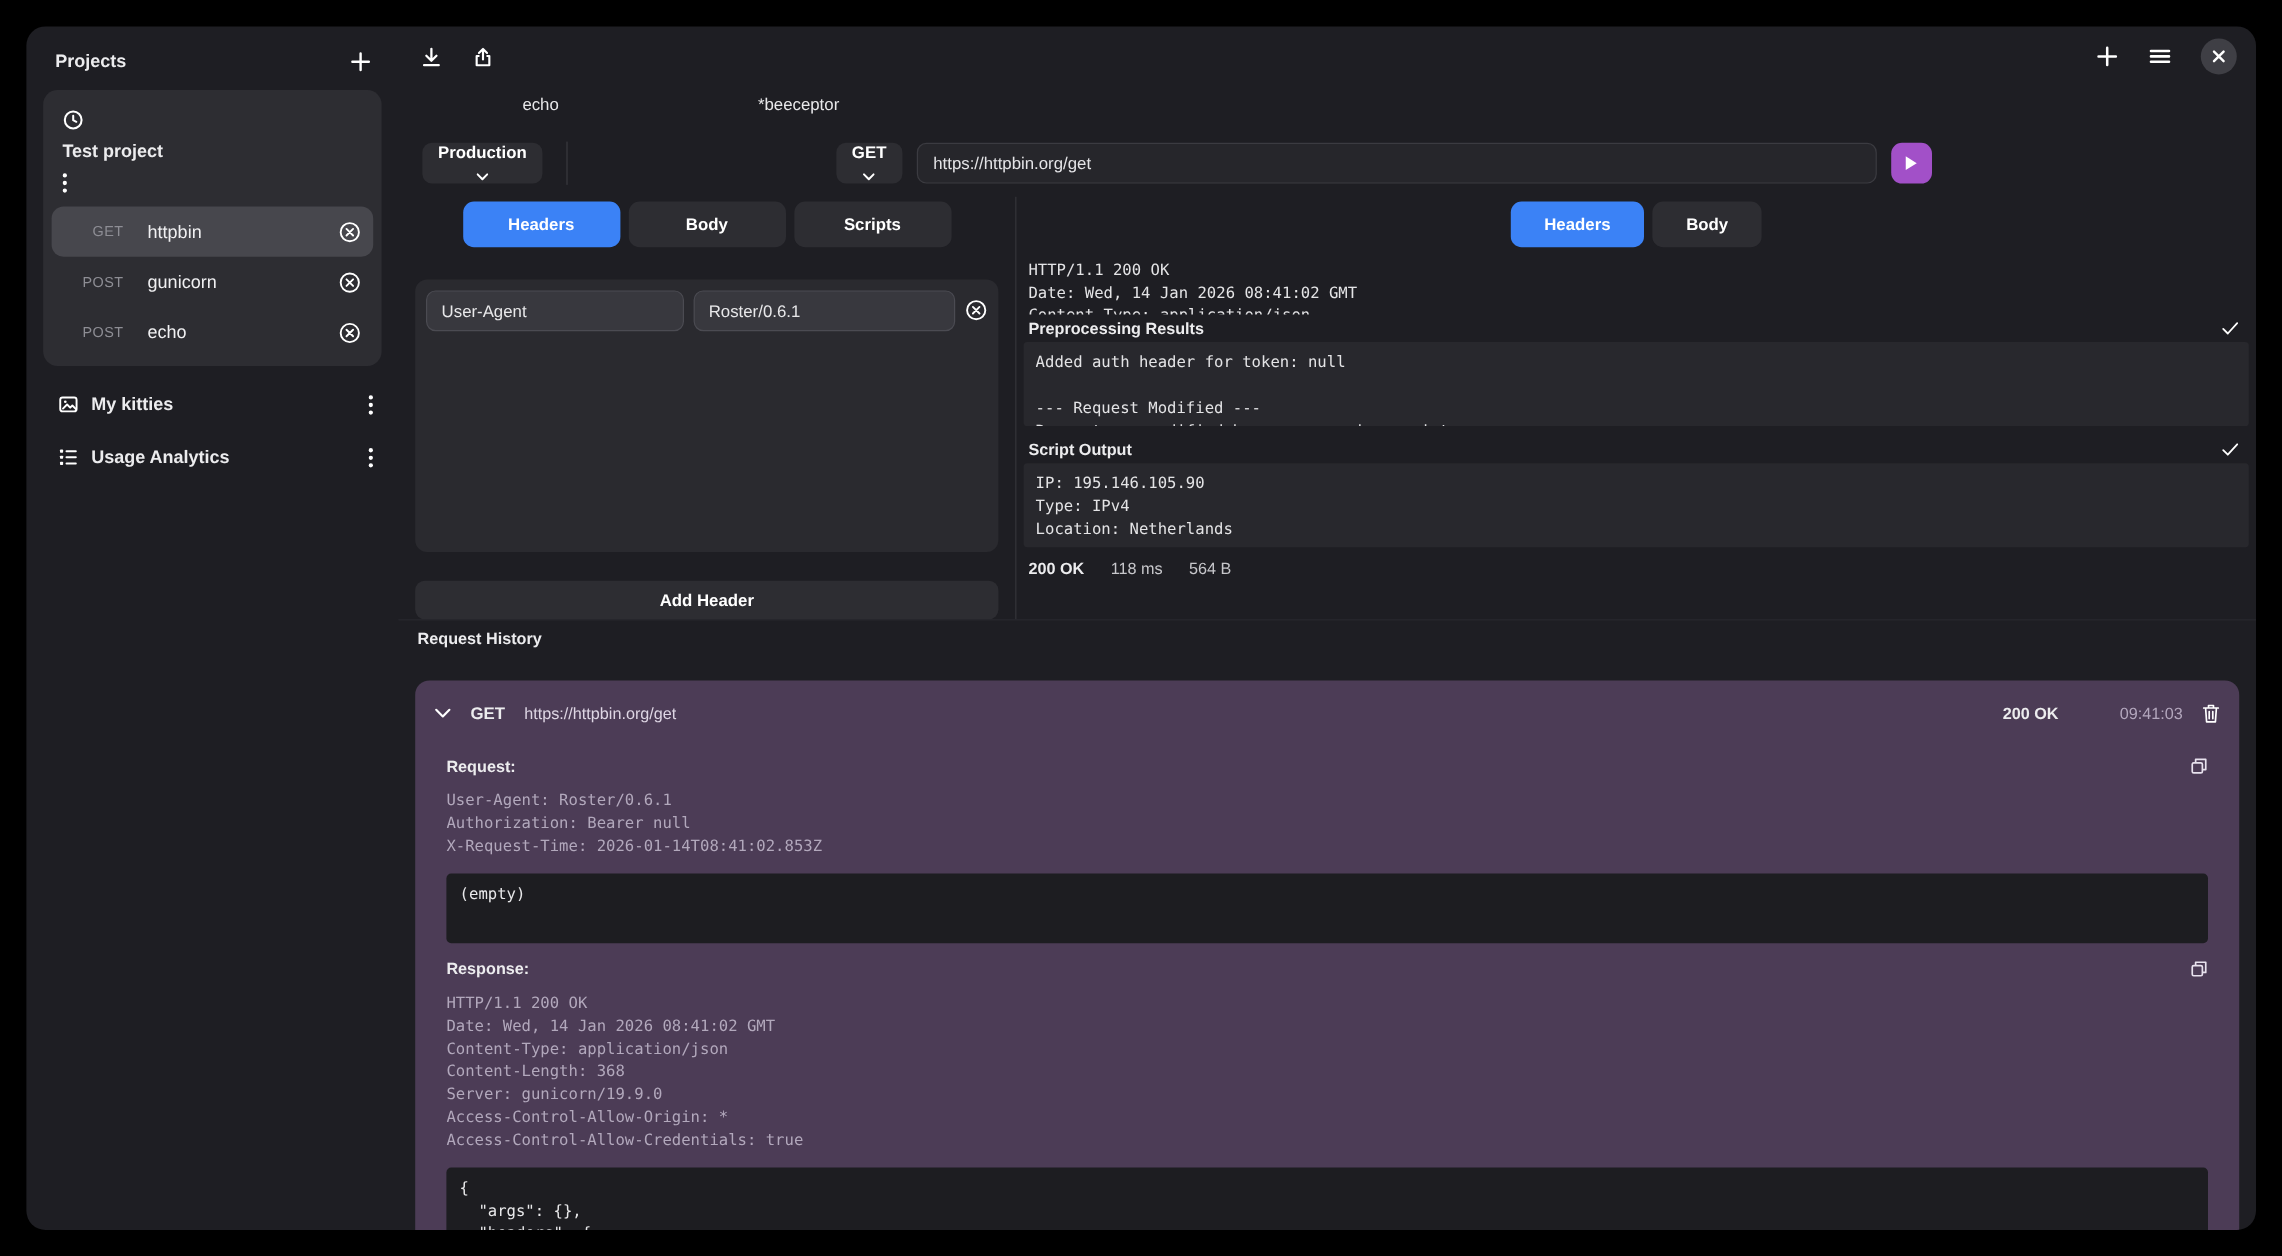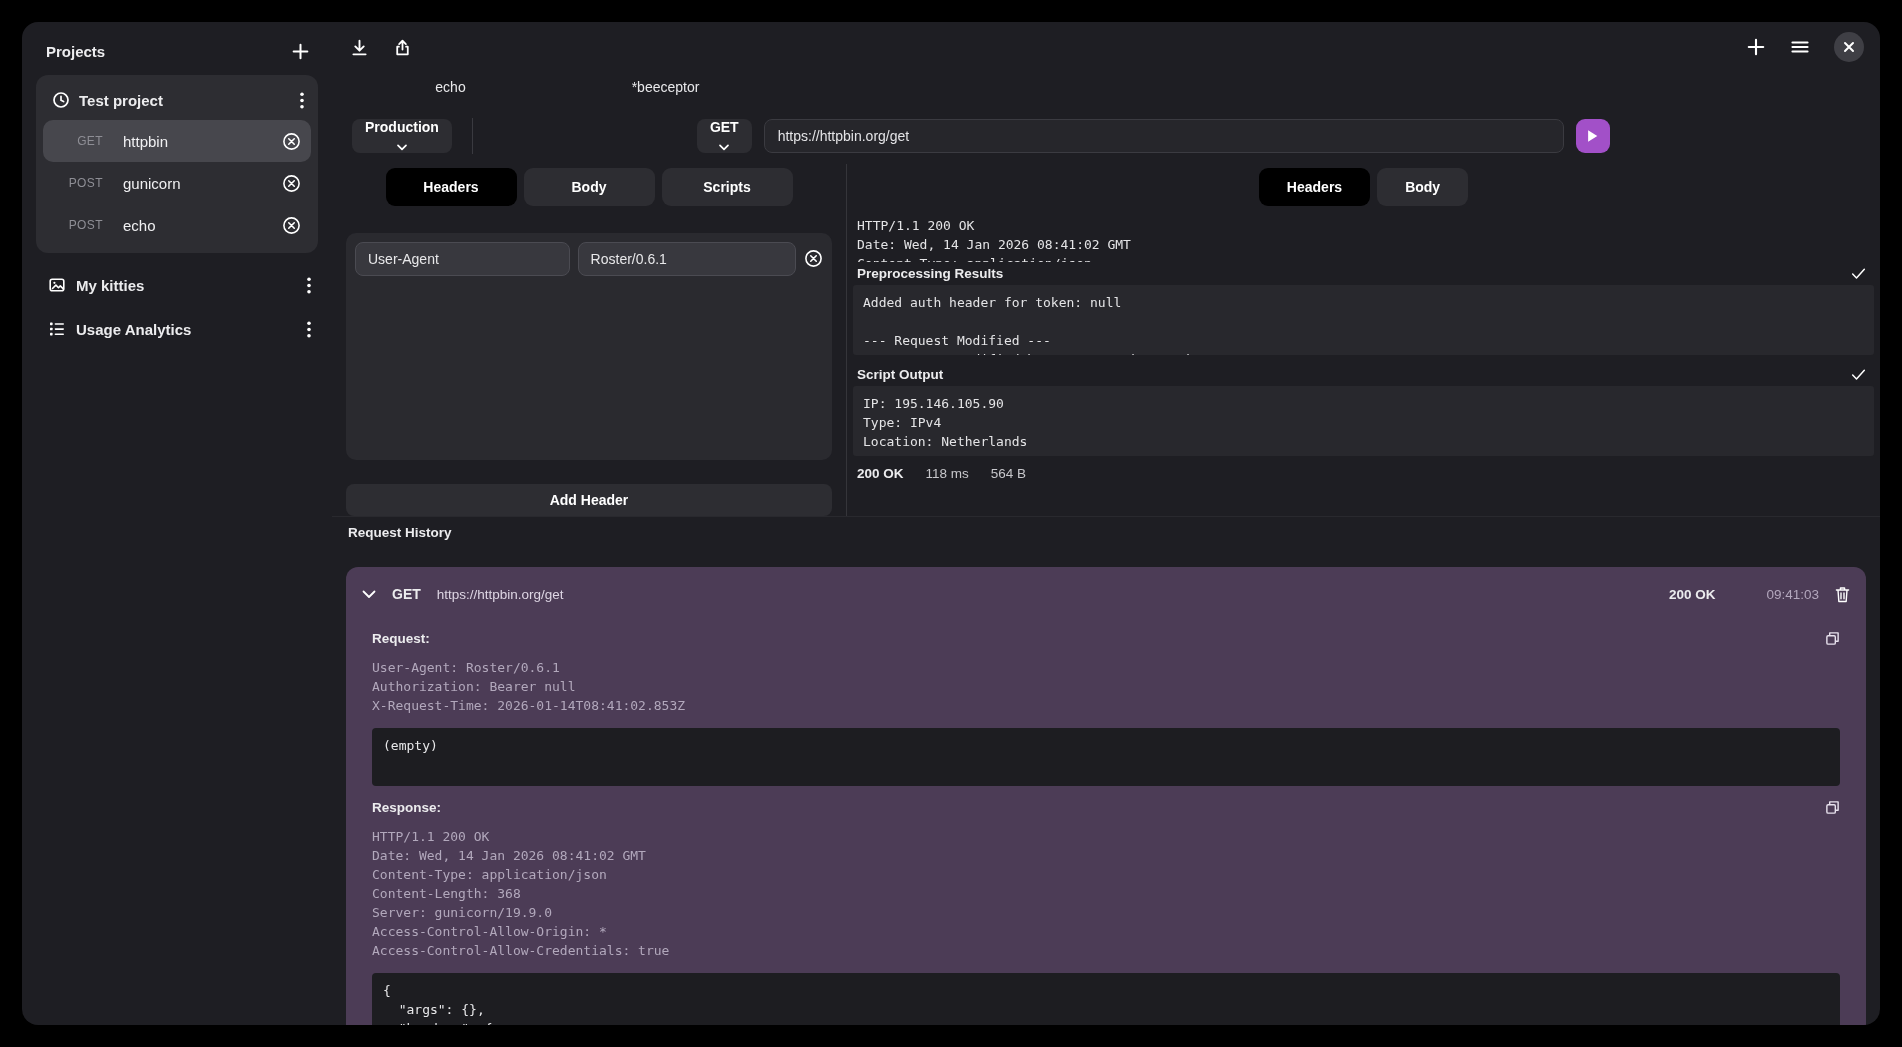--- a/index.html
+++ b/index.html
@@ -6,21 +6,21 @@
   html,body { width:1902px; height:1047px; background:#000; overflow:hidden; }
   body { font-family:"Liberation Sans", sans-serif; color:#ececee; position:relative; }
   .window { position:absolute; inset:22px; background:#1e1e23; border-radius:16px; overflow:hidden; display:flex; }
 
   
   .sidebar { width:310px; flex:0 0 310px; padding:14px 12px; }
   .sb-head { display:flex; align-items:center; justify-content:space-between; padding:6px 10px 14px 12px; }
   .sb-title { font-size:15px; font-weight:bold; }
   .icon-btn { display:inline-flex; align-items:center; justify-content:center; cursor:pointer; color:#fff; }
   .project-card { background:#2d2d32; border-radius:12px; padding:7px; margin:0 2px 10px; }
-  .project-header { display:flex; align-items:flex-end; gap:9px; padding:9px 7px 11px 9px; }
+  .project-header { display:flex; align-items:flex-start; gap:9px; padding:9px 7px 11px 9px;flex-direction:column; }
   .project-header .pname { flex:1; font-size:15px; font-weight:bold; }
   .proj-item { display:flex; align-items:center; height:42px; border-radius:10px; padding-right:10px; }
   .proj-item.selected { background:#47474d; }
   .pmethod { width:60px; text-align:right; font-size:12px; letter-spacing:.4px; color:#8e8e95; margin-right:20px; }
   .pitem-name { flex:1; font-size:15px; color:#f0f0f2; }
   .sb-row { display:flex; align-items:center; gap:10px; padding:13px 9px 13px 14px; }
   .sb-row .pname { flex:1; font-size:15px; font-weight:bold; }
 
   
   .main { flex:1; display:flex; flex-direction:column; min-width:0; }
@@ -38,21 +38,21 @@
   .rb-spacer { flex:0 0 200px; }
   .url-input { flex:0 0 800px; height:34px; background:#26262b; border:1px solid #3b3b41; border-radius:8px; color:#e4e4e7; font-size:14px; font-family:inherit; padding:0 13px; outline:none; }
   .play-btn { width:34px; height:34px; border-radius:9px; background:#a250c8; border:none; display:flex; align-items:center; justify-content:center; cursor:pointer; }
 
   .content-row { height:352px; display:flex; }
   .left-col { width:514px; flex:0 0 514px; display:flex; flex-direction:column; }
   .seg-row { height:46px; display:flex; align-items:center; justify-content:center; gap:7px; }
   .seg { background:#2d2d32; color:#fff; border:none; height:38px; border-radius:9px; font-size:14px; font-weight:bold; font-family:inherit; cursor:pointer; }
   .seg.w { width:131px; }
   .seg.p { padding:0 28px; }
-  .seg.active { background:#000000; }
+  .seg.active { background:#3b82f6; }
   .editor-card { background:#2a2a2f; border-radius:10px; margin:23px 14px 0; height:230px; padding:9px; }
   .hdr-row { display:flex; align-items:center; gap:8px; }
   .hdr-input { height:34px; background:#38383e; border:1px solid #4b4b52; border-radius:8px; color:#e8e8ea; font-size:14px; font-family:inherit; padding:0 12px; outline:none; min-width:0; }
   .hdr-key { flex:1.0; } .hdr-val { flex:1.02; }
   .add-header { margin:24px 14px 0; height:32px; background:#2d2d32; border:none; border-radius:8px; color:#fff; font-size:14px; font-weight:bold; font-family:inherit; cursor:pointer; }
 
   .right-col { flex:1; border-left:1px solid #35353a; display:flex; flex-direction:column; min-width:0; }
   .mono { font-family:"DejaVu Sans Mono", monospace; font-size:13px; line-height:19px; color:#e4e4e6; }
   .mline { height:19px; white-space:pre; overflow:hidden; }
   .resp-pre { height:52px; overflow:hidden; padding:6px 12px 0 10px; }

